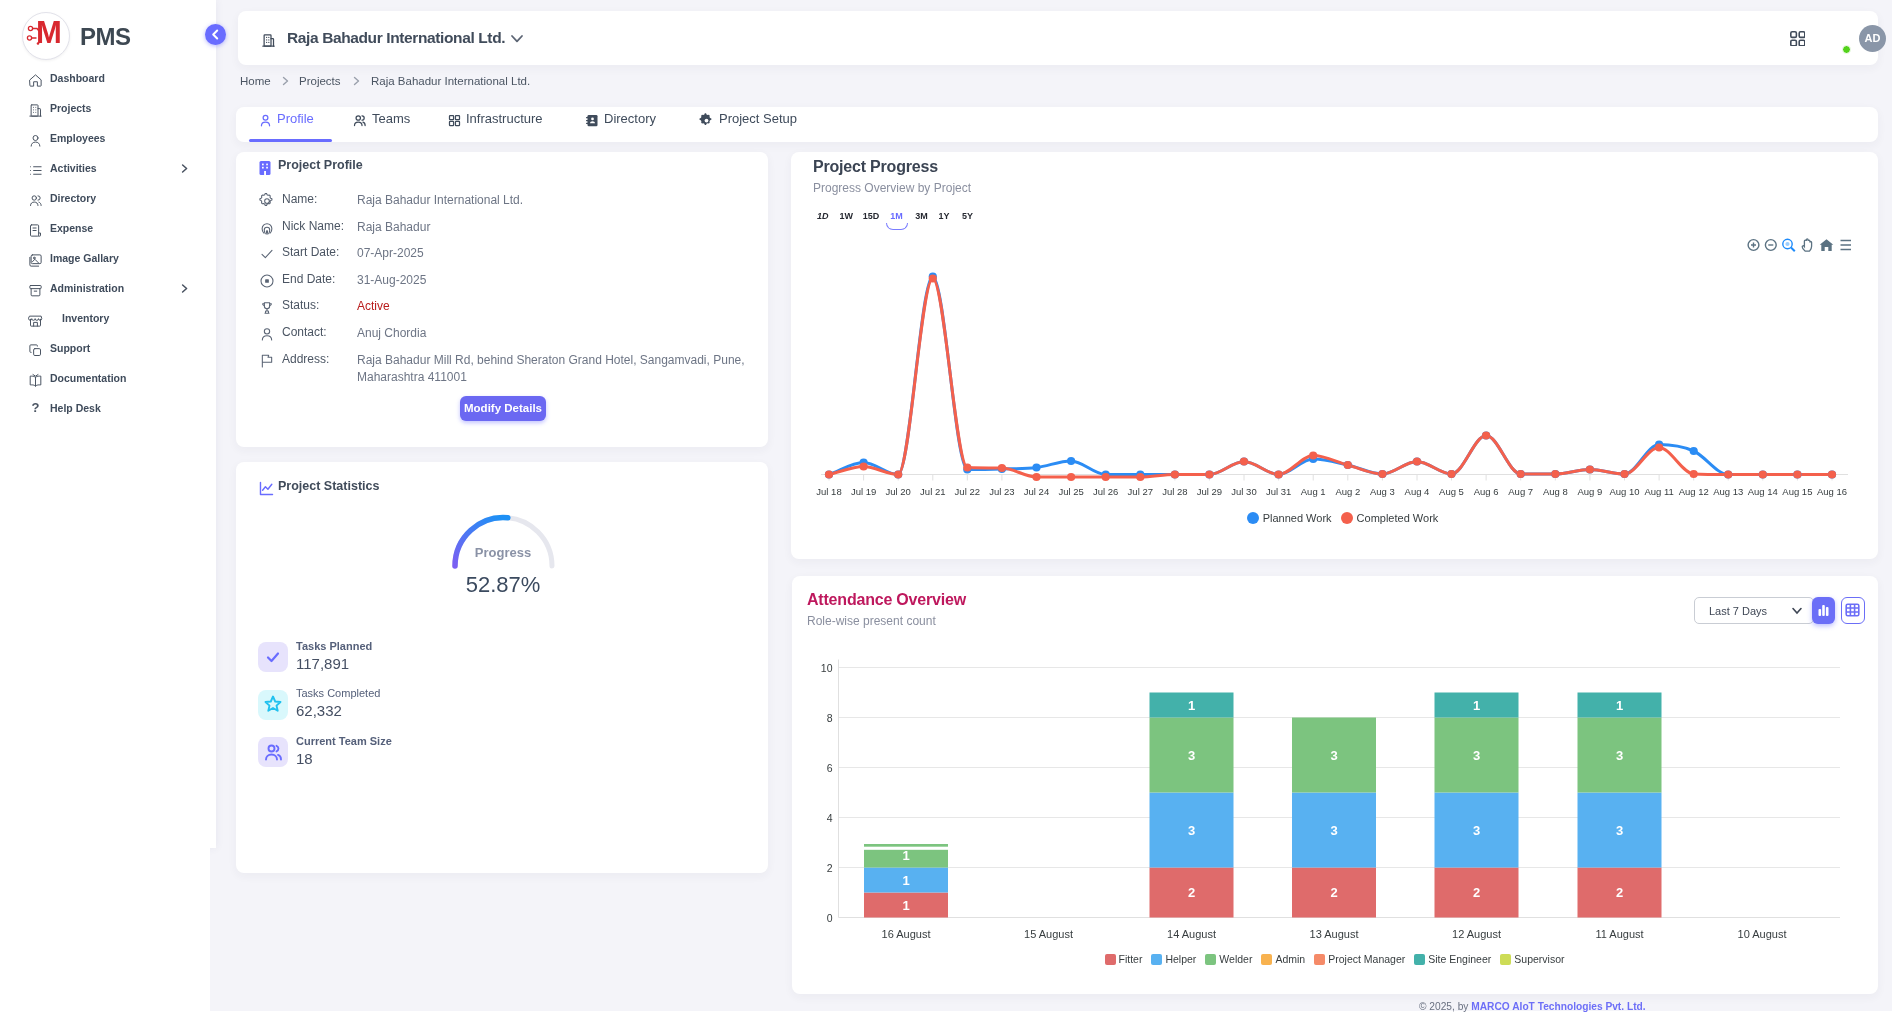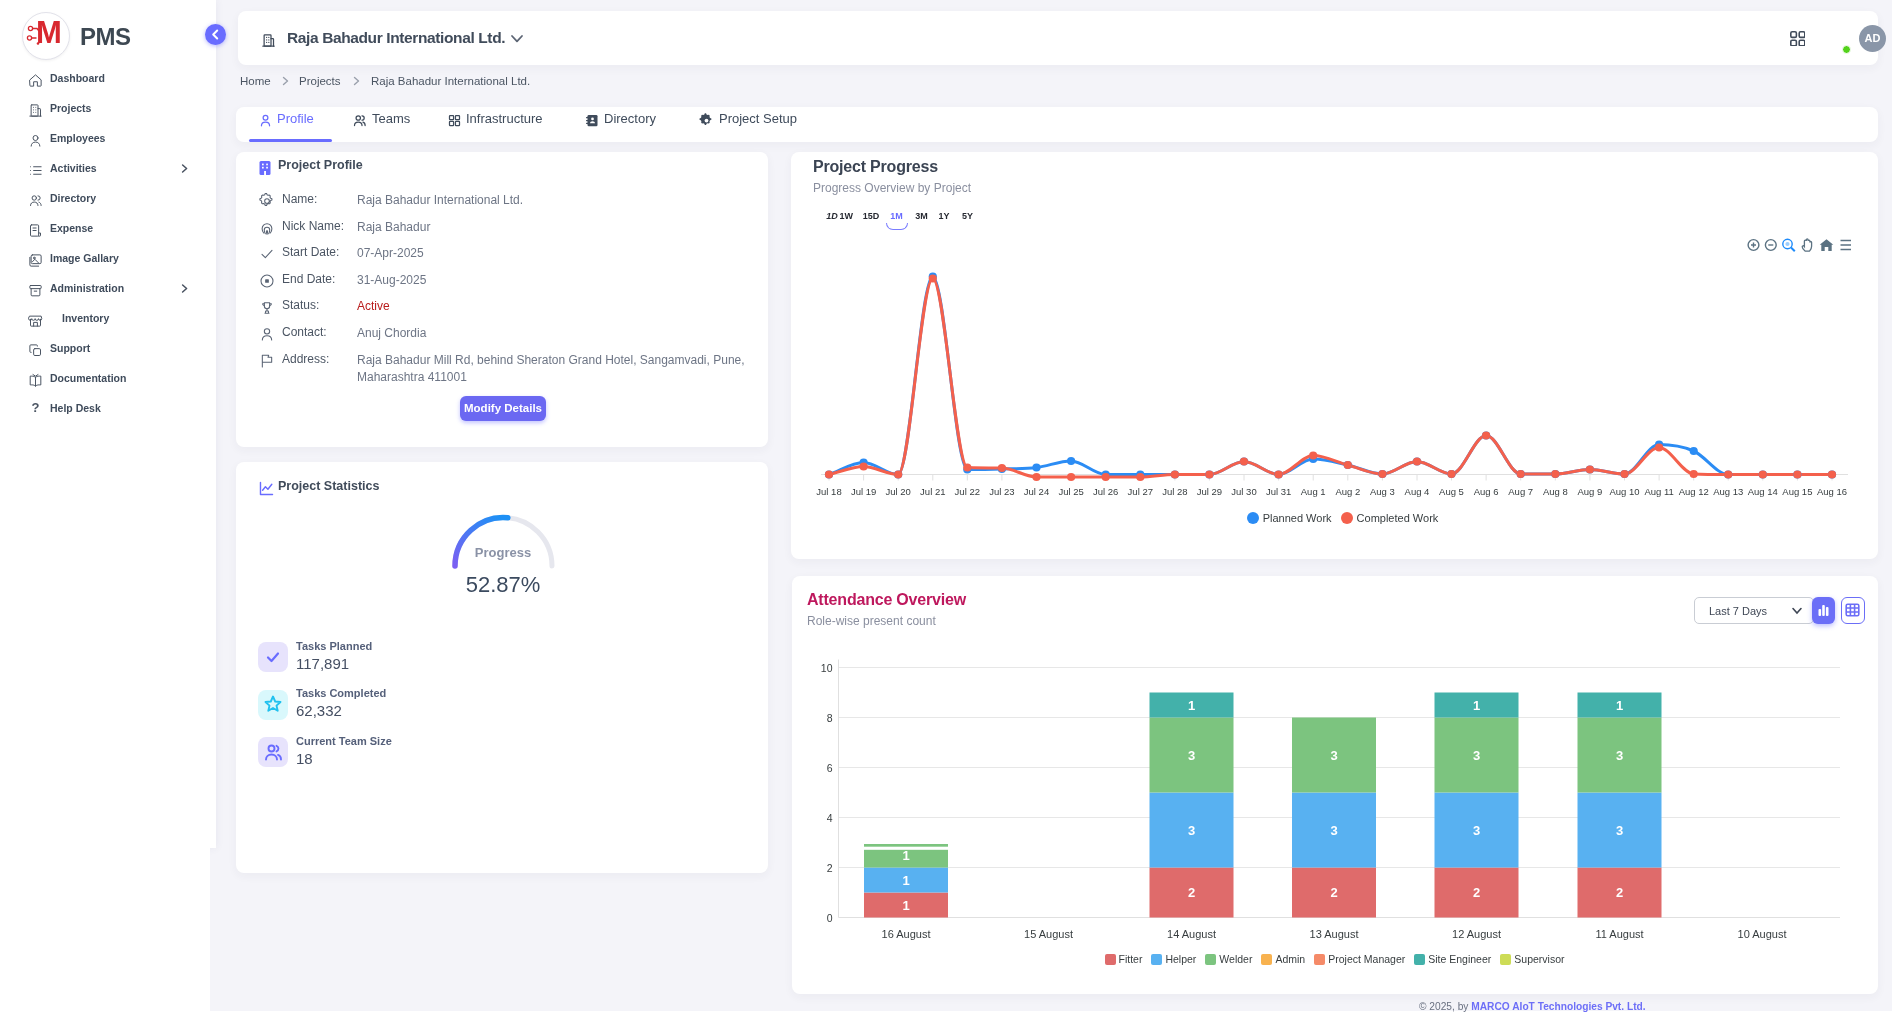--- a/index.html
+++ b/index.html
@@ -251,38 +251,38 @@
 <div class="abs" style="left:433px;top:572px;width:140px;text-align:center;font-size:22px;font-weight:500;color:#3b4a5f;">52.87%</div>
 <div id="stats" class="abs" style="left:258px;top:642px;">
     <div class="abs" style="left:0;top:0.0px;width:30px;height:30px;border-radius:8px;background:#e7e3fc;"><svg width="24" height="24" viewBox="0 0 24 24" style="margin:3px;">
         <path d="M7 12.5 L10.5 16 L17 8.5" stroke="#696cff" stroke-width="2.2" fill="none" stroke-linecap="round" stroke-linejoin="round"></path>
       </svg></div>
 <div class="abs" style="left:38px;top:-2.5px;font-size:11px;font-weight:700;color:#55607a;">Tasks Planned</div>
 <div class="abs" style="left:38px;top:12.5px;font-size:15px;font-weight:500;color:#454f63;">117,891</div>
 <div class="abs" style="left:0;top:47.5px;width:30px;height:30px;border-radius:8px;background:#d9f8fc;"><svg width="24" height="24" viewBox="0 0 24 24" style="margin:3px;">
         <path d="M12 3.5 l2.2 5 5.3.5 -4 3.6 1.2 5.2 -4.7-2.8 -4.7 2.8 1.2-5.2 -4-3.6 5.3-.5 Z" stroke="#21c1ef" stroke-width="1.9" fill="none" stroke-linejoin="round"></path>
       </svg></div>
-<div class="abs" style="left:38px;top:45.0px;font-size:11px;font-weight:700;color:#55607a;">Tasks Completed</div>
+<div class="abs" style="left:38px;top:45.0px;font-size:11px;font-weight:400;color:#55607a;">Tasks Completed</div>
 <div class="abs" style="left:38px;top:60.0px;font-size:15px;font-weight:500;color:#454f63;">62,332</div>
 <div class="abs" style="left:0;top:95.0px;width:30px;height:30px;border-radius:8px;background:#e7e3fc;"><svg width="24" height="24" viewBox="0 0 24 24" style="margin:3px;">
         <g stroke="#696cff" stroke-width="1.9" fill="none" stroke-linecap="round">
           <circle cx="10.5" cy="8.5" r="3"></circle>
           <path d="M5 19.5 c0-3 2.3-5 5.5-5 s5.5 2 5.5 5"></path>
           <path d="M15.5 5.8 a3 3 0 0 1 0 5.6 M17 14.9 c1.8.6 3 2.2 3 4.6"></path>
         </g>
       </svg></div>
 <div class="abs" style="left:38px;top:92.5px;font-size:11px;font-weight:700;color:#55607a;">Current Team Size</div>
 <div class="abs" style="left:38px;top:107.5px;font-size:15px;font-weight:500;color:#454f63;">18</div>
   </div>
 
 <div class="card" style="left:791px;top:151.5px;width:1087px;height:407px;"></div>
 <div class="abs" style="left:813px;top:158px;font-size:16px;font-weight:600;color:#3b4453;letter-spacing:-0.2px;">Project Progress</div>
 <div class="abs" style="left:813px;top:181px;font-size:12px;color:#8a8f9f;">Progress Overview by Project</div>
 <div id="ranges" class="abs" style="left:0;top:211px;font-size:9px;font-weight:700;color:#262931;">
-<span class="abs" style="left:822.8px;top:0;width:30px;margin-left:-15px;text-align:right;color:#262931;font-style:italic;">1D</span>
+<span class="abs" style="left:822.8px;top:0;width:30px;margin-left:-15px;text-align:center;color:#262931;font-style:italic;">1D</span>
 <span class="abs" style="left:846.3px;top:0;width:30px;margin-left:-15px;text-align:center;color:#262931;">1W</span>
 <span class="abs" style="left:871.0px;top:0;width:30px;margin-left:-15px;text-align:center;color:#262931;">15D</span>
 <span class="abs" style="left:896.6px;top:0;width:30px;margin-left:-15px;text-align:center;color:#696cff;">1M</span>
 <span class="abs" style="left:921.4px;top:0;width:30px;margin-left:-15px;text-align:center;color:#262931;">3M</span>
 <span class="abs" style="left:944.0px;top:0;width:30px;margin-left:-15px;text-align:center;color:#262931;">1Y</span>
 <span class="abs" style="left:967.5px;top:0;width:30px;margin-left:-15px;text-align:center;color:#262931;">5Y</span>
 <div class="abs" style="left:885.5px;top:11.5px;width:22px;height:7px;border:1.2px solid #7a7dff;border-top:none;border-radius:0 0 7px 7px;"></div>
 </div>
 <div id="ltoolbar" class="abs" style="left:1747px;top:237.5px;"><svg width="104" height="14" viewBox="0 0 104 14" fill="none" stroke="#5b7282" stroke-width="1.4">
       <g>

